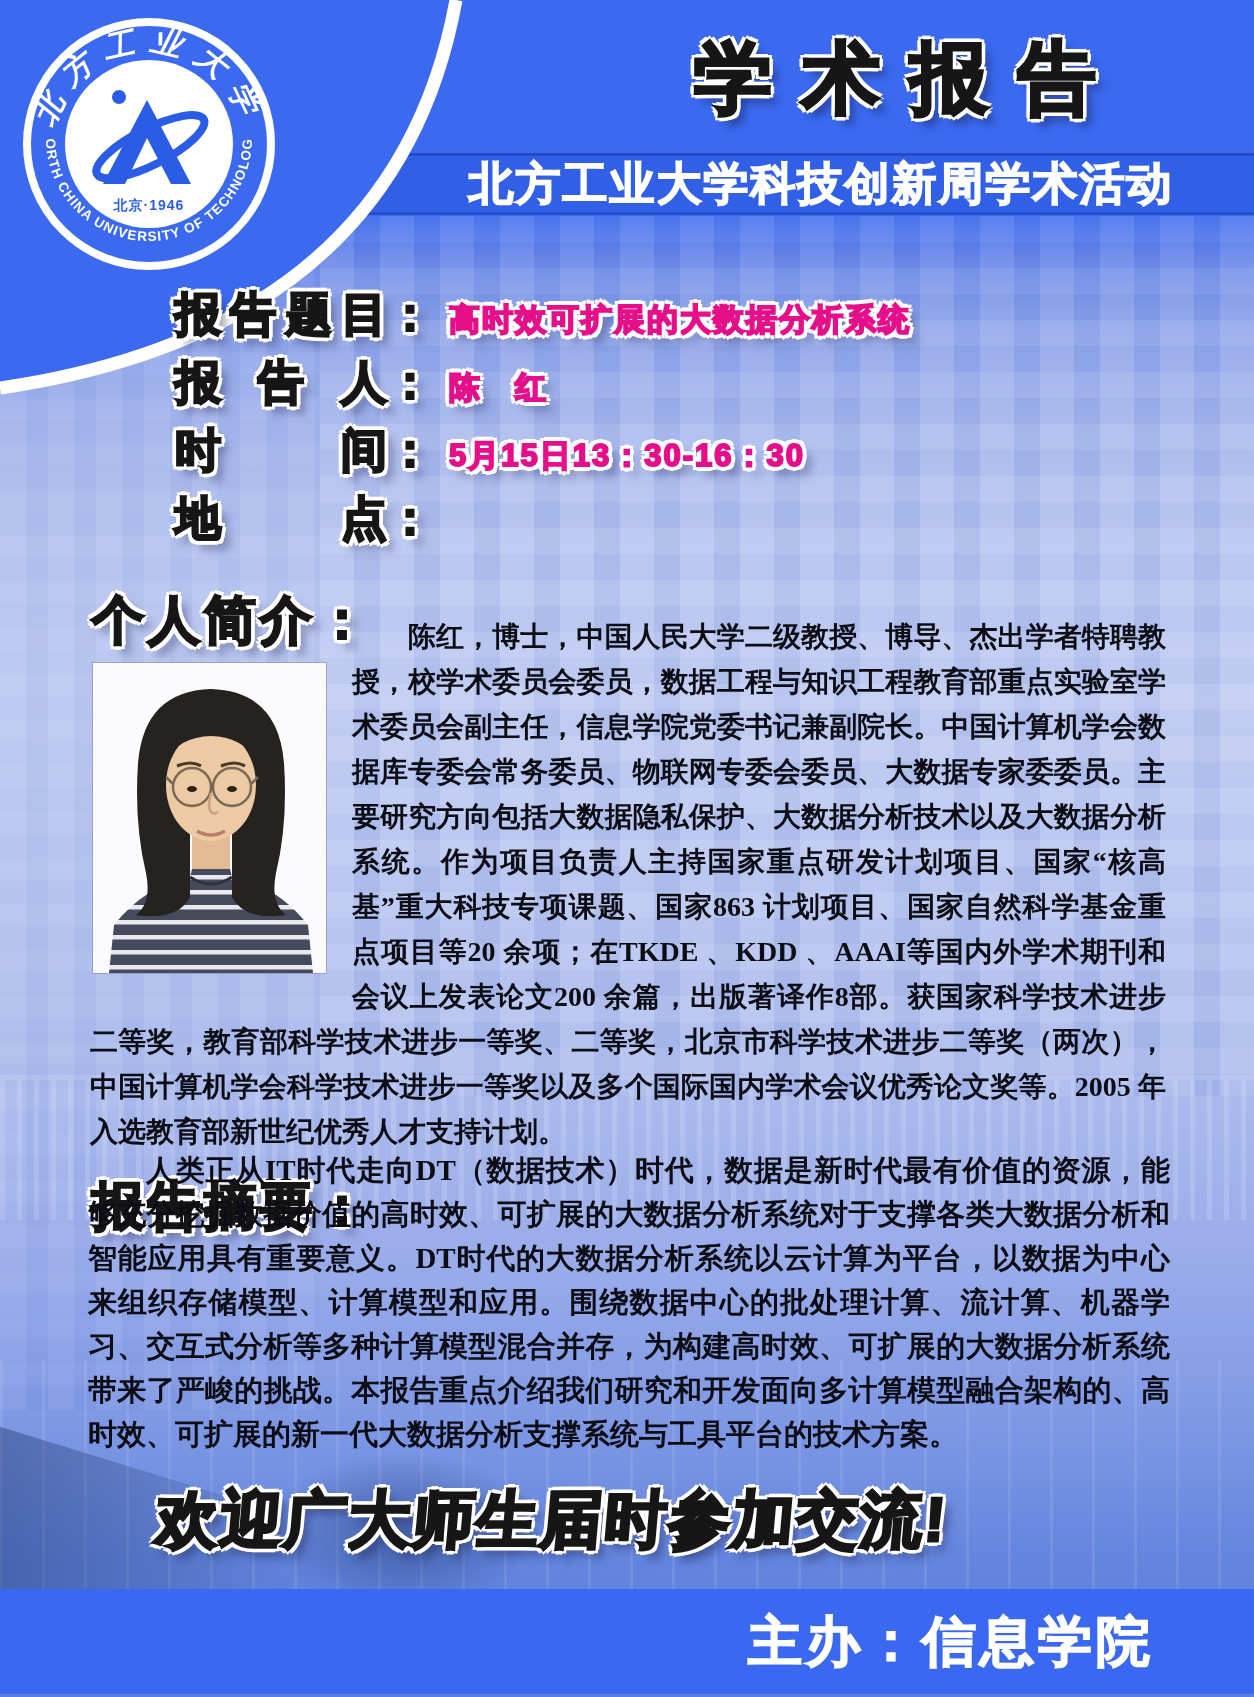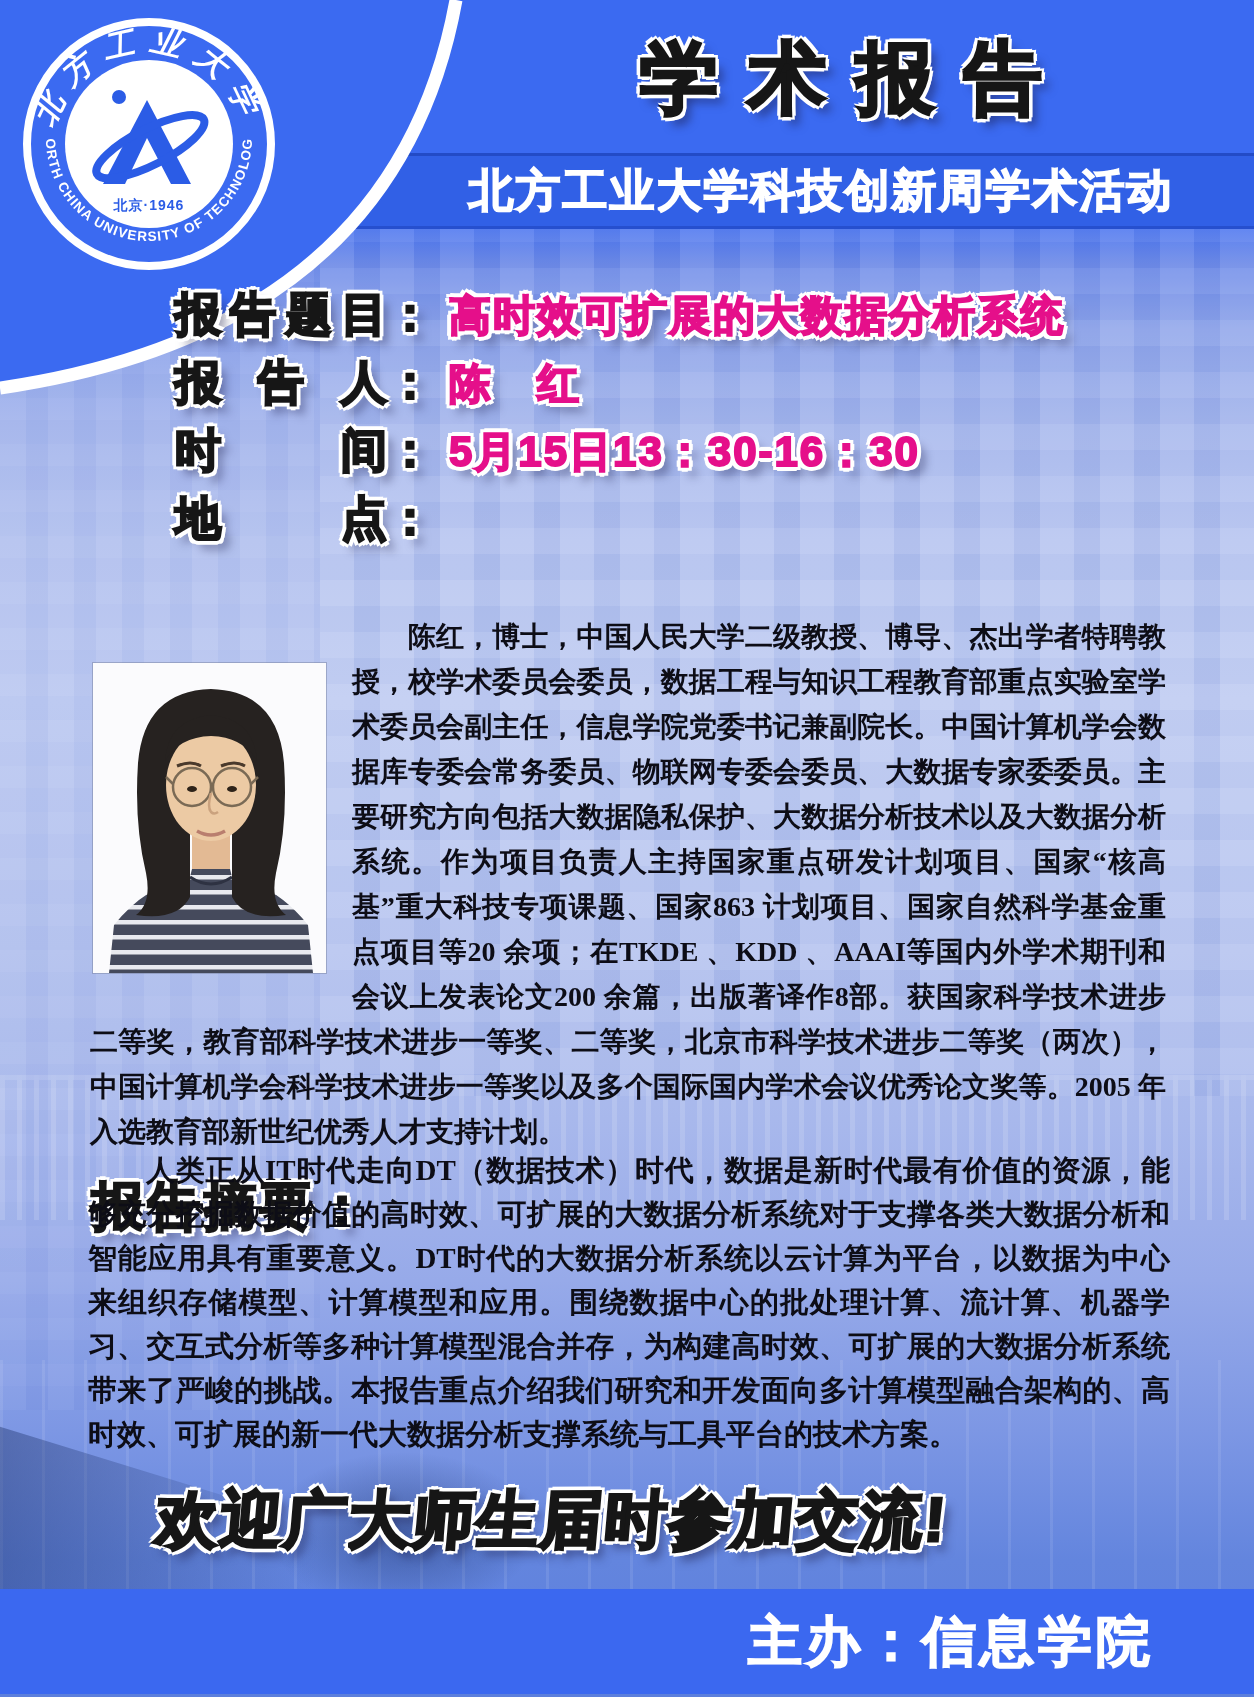--- a/index.html
+++ b/index.html
@@ -31,45 +31,45 @@
   .tex-posts{left:0; top:1360px; width:1254px; height:230px; opacity:.10;
     background:repeating-linear-gradient(90deg, rgba(255,255,255,.9) 0 3px, transparent 3px 42px);}
   .tex-roof{left:0; top:1398px; width:430px; height:192px;
     background:linear-gradient(100deg, rgba(23,42,96,.40), rgba(23,42,96,0) 75%);
     -webkit-clip-path:polygon(0 15%, 58% 55%, 100% 100%, 0 100%);
     clip-path:polygon(0 15%, 58% 55%, 100% 100%, 0 100%);}
   .tex-tree{left:268px; top:1452px; width:270px; height:160px;
     background:radial-gradient(closest-side, rgba(18,38,88,.42), rgba(18,38,88,0));}
   
   .top-strip{position:absolute; left:0; top:0; width:1254px; height:216px; background:var(--blue-main);}
-  .banner{position:absolute; left:340px; right:0; top:153px; height:76px;
+  .banner{position:absolute; left:340px; right:0; top:153px; height:62px;
     background:var(--blue-bar);
     box-shadow:inset 0 3px 0 rgba(20,50,160,.45), inset 0 -3px 0 rgba(20,50,160,.35);
     display:flex; align-items:center; justify-content:center;}
   .banner-text{color:#fff; font-size:45px; font-weight:900; letter-spacing:2px;
     padding-left:48px; -webkit-text-stroke:1.5px #fff; white-space:nowrap;}
   .corner{position:absolute; left:0; top:0;}
   .logo{position:absolute; left:18px; top:13px;}
   .main-title{position:absolute; left:640px; top:36px; width:540px; margin:0;
-    font-size:78px; font-weight:900; line-height:1.1;
+    text-align:center; font-size:78px; font-weight:900; line-height:1.1;
     letter-spacing:30px; color:var(--ink); -webkit-text-stroke:3px var(--ink); white-space:nowrap;}
   
   .outl{text-shadow:
     -4px -4px 0 #fff, 0 -5px 0 #fff, 4px -4px 0 #fff,
     -5px 0 0 #fff, 5px 0 0 #fff,
     -4px 4px 0 #fff, 0 5px 0 #fff, 4px 4px 0 #fff,
     -3px 3px 0 #fff, 3px -3px 0 #fff,
     8px 9px 10px rgba(25,25,70,.55);}
   
   .info{position:absolute; left:175px; top:284px;}
   .info-row{display:flex; align-items:baseline; height:68px;}
   .info-label{display:inline-flex; align-items:baseline; font-size:46px; font-weight:900;
     color:var(--ink); -webkit-text-stroke:2.5px var(--ink);}
   .lbl-chars{display:inline-flex; justify-content:space-between; width:212px;}
-  .info-value{font-size:42px; font-weight:900; color:var(--magenta);
+  .info-value{font-size:31px; font-weight:900; color:var(--magenta);
     -webkit-text-stroke:2px var(--magenta); margin-left:16px; letter-spacing:2px; white-space:pre;}
   
   .sec-heading{position:absolute; margin:0; font-size:52px; font-weight:900;
     letter-spacing:4px; color:var(--ink); -webkit-text-stroke:2.5px var(--ink);}
   .profile-heading{left:92px; top:586px;}
   .abstract-heading{left:92px; top:1172px;}
   
   .bio{position:absolute; left:90px; top:614px; width:1076px;
     font-family:"Liberation Serif","DejaVu Serif",serif; font-weight:700;
     font-size:28px; line-height:45px; color:#0d0d16; text-align:justify;}
@@ -172,20 +172,21 @@
       <span class="info-label outl">
           <span class="lbl-chars">
             <span>地</span>
             <span>点</span>
           </span>
           <span class="lbl-colon">：</span>
         </span>
     </div>
   </div>
 
+  <h2 class="sec-heading profile-heading outl">个人简介：</h2>
   <div class="bio">
     <div class="photo">
       <svg width="233" height="310" viewBox="0 0 233 310">
         <defs>
           <pattern id="stripes" width="10" height="15" patternUnits="userSpaceOnUse">
             <rect width="10" height="15" fill="#454a5c"></rect>
             <rect width="10" height="4.5" y="2" fill="#e8e9ee"></rect>
           </pattern>
         </defs>
         <rect width="233" height="310" fill="#fbfbfd"></rect>

